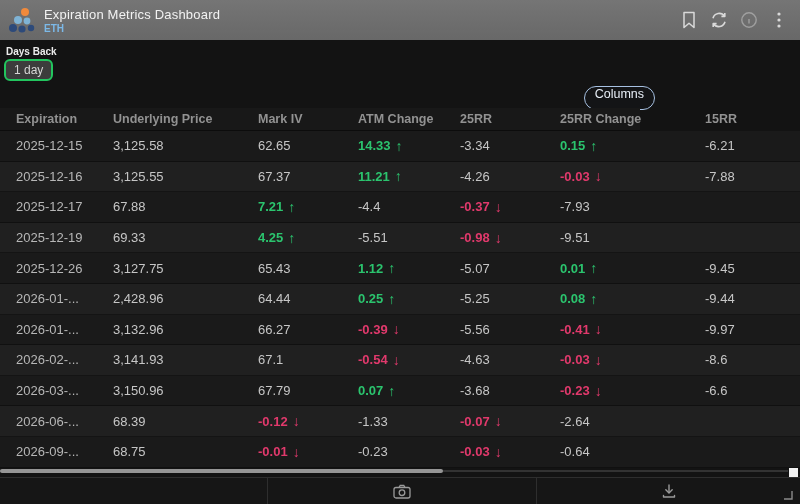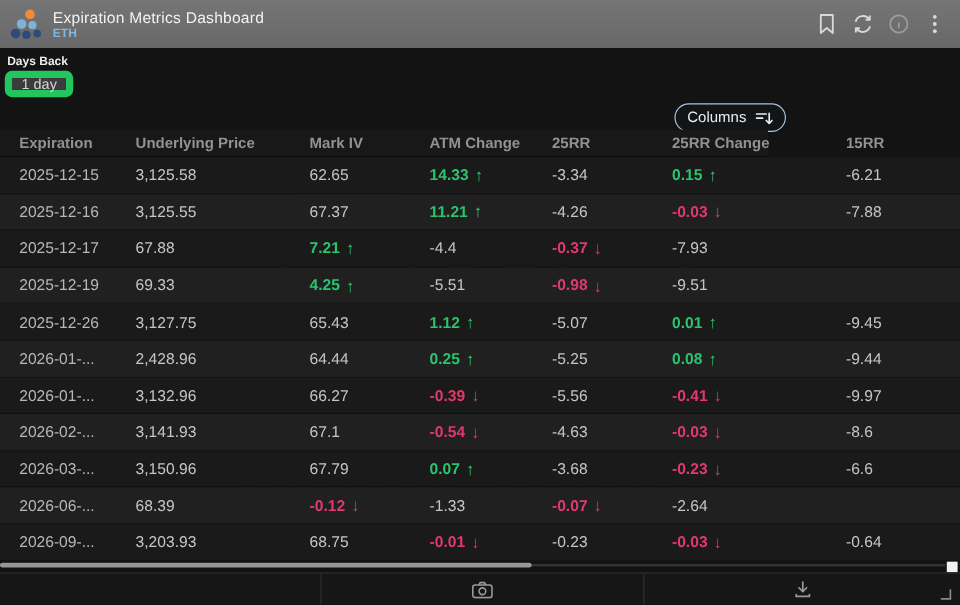--- a/index.html
+++ b/index.html
@@ -16,26 +16,26 @@
   .subtitle { color:#7cb9e8; font-size:10px; font-weight:bold; margin-top:1px; }
   .topbar-actions { margin-left:auto; display:flex; align-items:center; gap:8px; padding-right:10px; }
   .icon-btn { width:22px; height:22px; display:flex; align-items:center; justify-content:center; cursor:pointer; }
   .icon-btn svg { display:block; }
   .dim { opacity:.45; }
 
   
   .controls { position:absolute; top:40px; left:0; width:664px; height:68px; }
   .days-back-label { position:absolute; top:6px; left:6px; color:#ececec; font-size:10px; font-weight:bold; }
   .days-back-btn { position:absolute; top:19px; left:4px; min-width:47px; height:22px;
-                   background:#3c3c3c; border:6px solid #22c55e; border-radius:6px;
+                   background:#3c3c3c; border:2px solid #22c55e; border-radius:6px;
                    color:#d6d6d6; font-size:12px; display:flex; align-items:center;
                    justify-content:center; padding:0 8px; cursor:pointer; }
   .columns-btn { position:absolute; top:46px; right:9px; height:24px; padding:0 10px;
                  background:rgba(20,24,30,.35); border:1.5px solid #a7c1e2; border-radius:12px;
-                 color:#e6edf6; font-size:12.5px; display:flex; align-items:center; gap:7px; cursor:pointer; }
+                 color:#e6edf6; font-size:12.5px; display:flex; align-items:center; gap:7px; cursor:pointer;flex-direction:column; }
 
   
   .grid-row { display:grid; grid-template-columns:97px 145px 100px 102px 100px 145px 1fr;
               align-items:center; padding-left:16px; }
   .thead { position:absolute; top:108px; left:0; width:640px; height:23px;
            background:#181818; border-bottom:1px solid #0c0c0c; }
   .thead .hcell { color:#929292; font-size:12.5px; font-weight:600; }
   .tbody { position:absolute; top:131px; left:0; width:800px; }
   .trow { height:30.6px; background:#1a1a1a; border-bottom:1px solid rgba(0,0,0,.35); }
   .trow.alt { background:#202020; }
@@ -294,21 +294,20 @@
       </div>
       <div class="cell">-1.33</div>
       <div class="cell change neg">
         <span class="val">-0.07</span>
         <span class="arrow">↓</span>
       </div>
       <div class="cell">-2.64</div>
     </div>
       <div class="trow grid-row">
       <div class="cell date">2026-09-...</div>
-      <div class="cell">3,203.93</div>
       <div class="cell">68.75</div>
       <div class="cell change neg">
         <span class="val">-0.01</span>
         <span class="arrow">↓</span>
       </div>
       <div class="cell">-0.23</div>
       <div class="cell change neg">
         <span class="val">-0.03</span>
         <span class="arrow">↓</span>
       </div>

